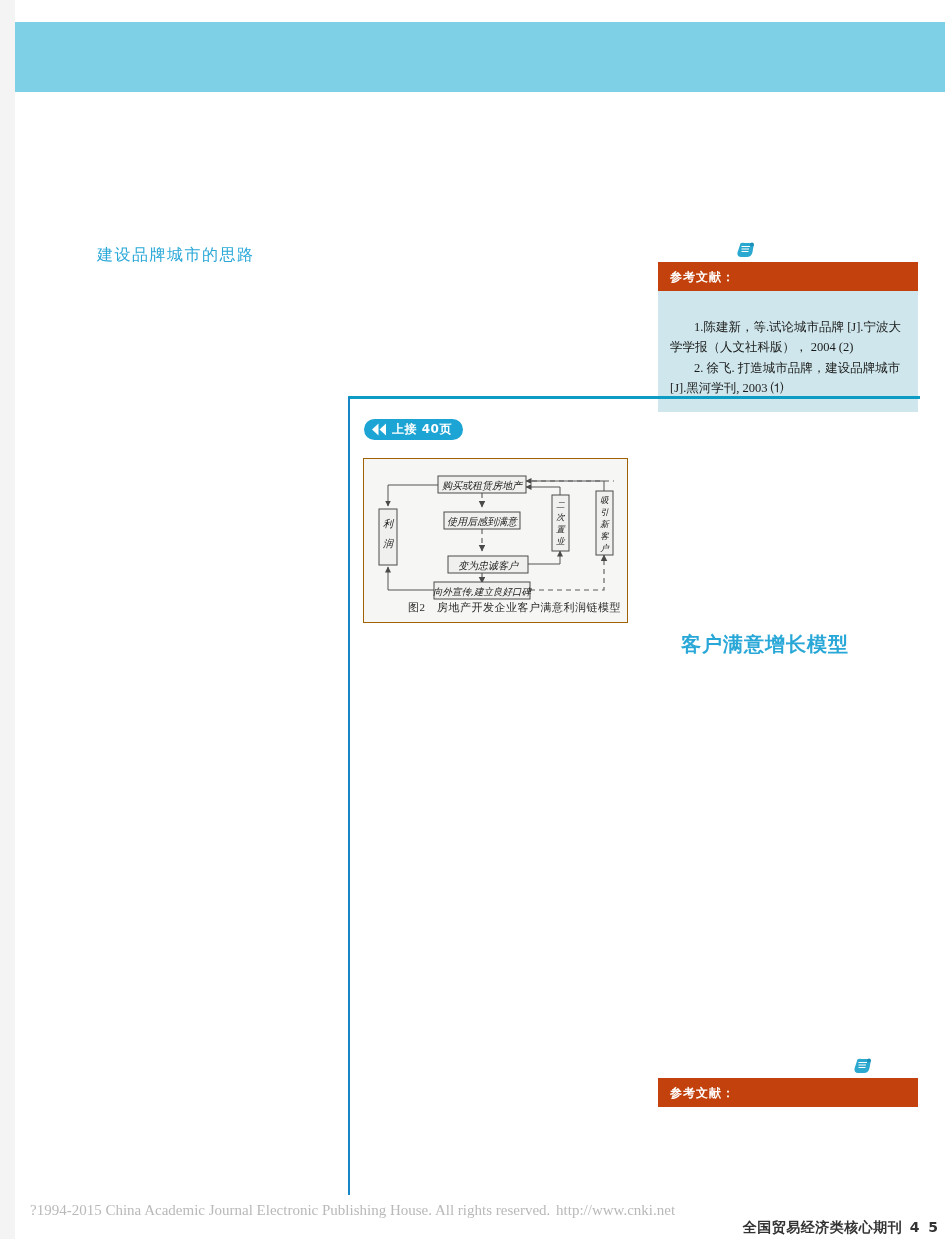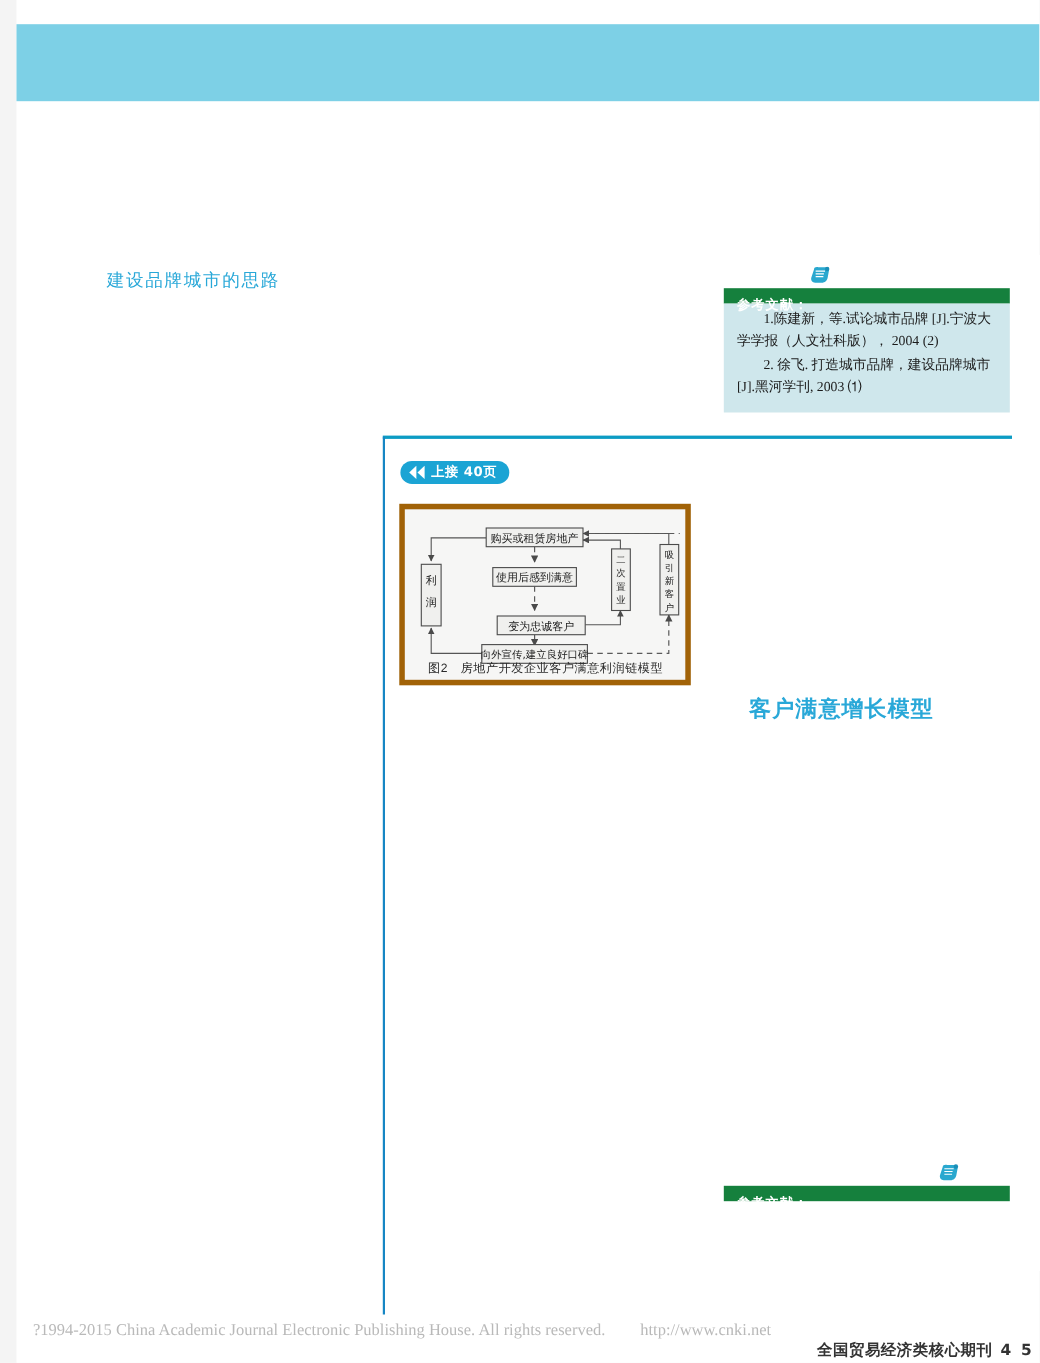--- a/index.html
+++ b/index.html
@@ -53,33 +53,33 @@
     position: absolute;
     width: 260px;
   }
   .ref-ornament {
     position: absolute;
     width: 20px;
     height: 16px;
     top: -20px;
   }
   .ref-header {
-    background: #15803d;
+    background: #c2410c;
     color: #ffffff;
     font-family: "DejaVu Sans", "Liberation Sans", sans-serif;
     font-size: 12px;
     font-weight: bold;
     letter-spacing: 1px;
     padding: 7px 0 7px 12px;
     box-sizing: border-box;
-    height: 14px;
+    height: 29px;
   }
   .ref-body {
     background: #cfe7ec;
-    padding: 4px 12px 14px 12px;
+    padding: 26px 12px 14px 12px;
     box-sizing: border-box;
     font-family: "Liberation Serif", "DejaVu Serif", serif;
     font-size: 12.5px;
     line-height: 1.62;
     color: #1b1b1b;
   }
   .ref-item {
     text-indent: 24px;
     margin: 0;
   }
@@ -134,31 +134,32 @@
   }
 
   
   #figure-block {
     position: absolute;
     left: 363px;
     top: 458px;
     width: 265px;
     height: 165px;
     background: #f6f6f5;
-    border: 5px solid #a16207;
+    border: 1px solid #a16207;
     box-sizing: border-box;
+    font-style: italic;
   }
   #figure-svg { display: block; }
   #figure-caption {
     position: absolute;
     left: 371px;
     top: 600px;
     width: 250px;
-    text-align: center;
-    font-family: Liberation Sans, sans-serif;
+    text-align: right;
+    font-family: Liberation Serif, serif;
     font-size: 11px;
     color: #2a2a2a;
     letter-spacing: 0.5px;
   }
 
   
   #right-section-title {
     position: absolute;
     left: 681px;
     top: 631px;
@@ -174,21 +175,21 @@
   #footer-copyright {
     position: absolute;
     left: 30px;
     top: 1202px;
     font-family: "Liberation Serif", "DejaVu Serif", serif;
     font-size: 15px;
     color: #b9b9b9;
     white-space: nowrap;
   }
   #footer-copyright .footer-url {
-    margin-left: 28px;
+    margin-left: 2px;
   }
   #footer-pagemark {
     position: absolute;
     right: 5px;
     top: 1219px;
     font-family: "DejaVu Sans", "Liberation Sans", sans-serif;
     font-size: 14px;
     font-weight: bold;
     color: #333333;
     letter-spacing: 0.5px;

